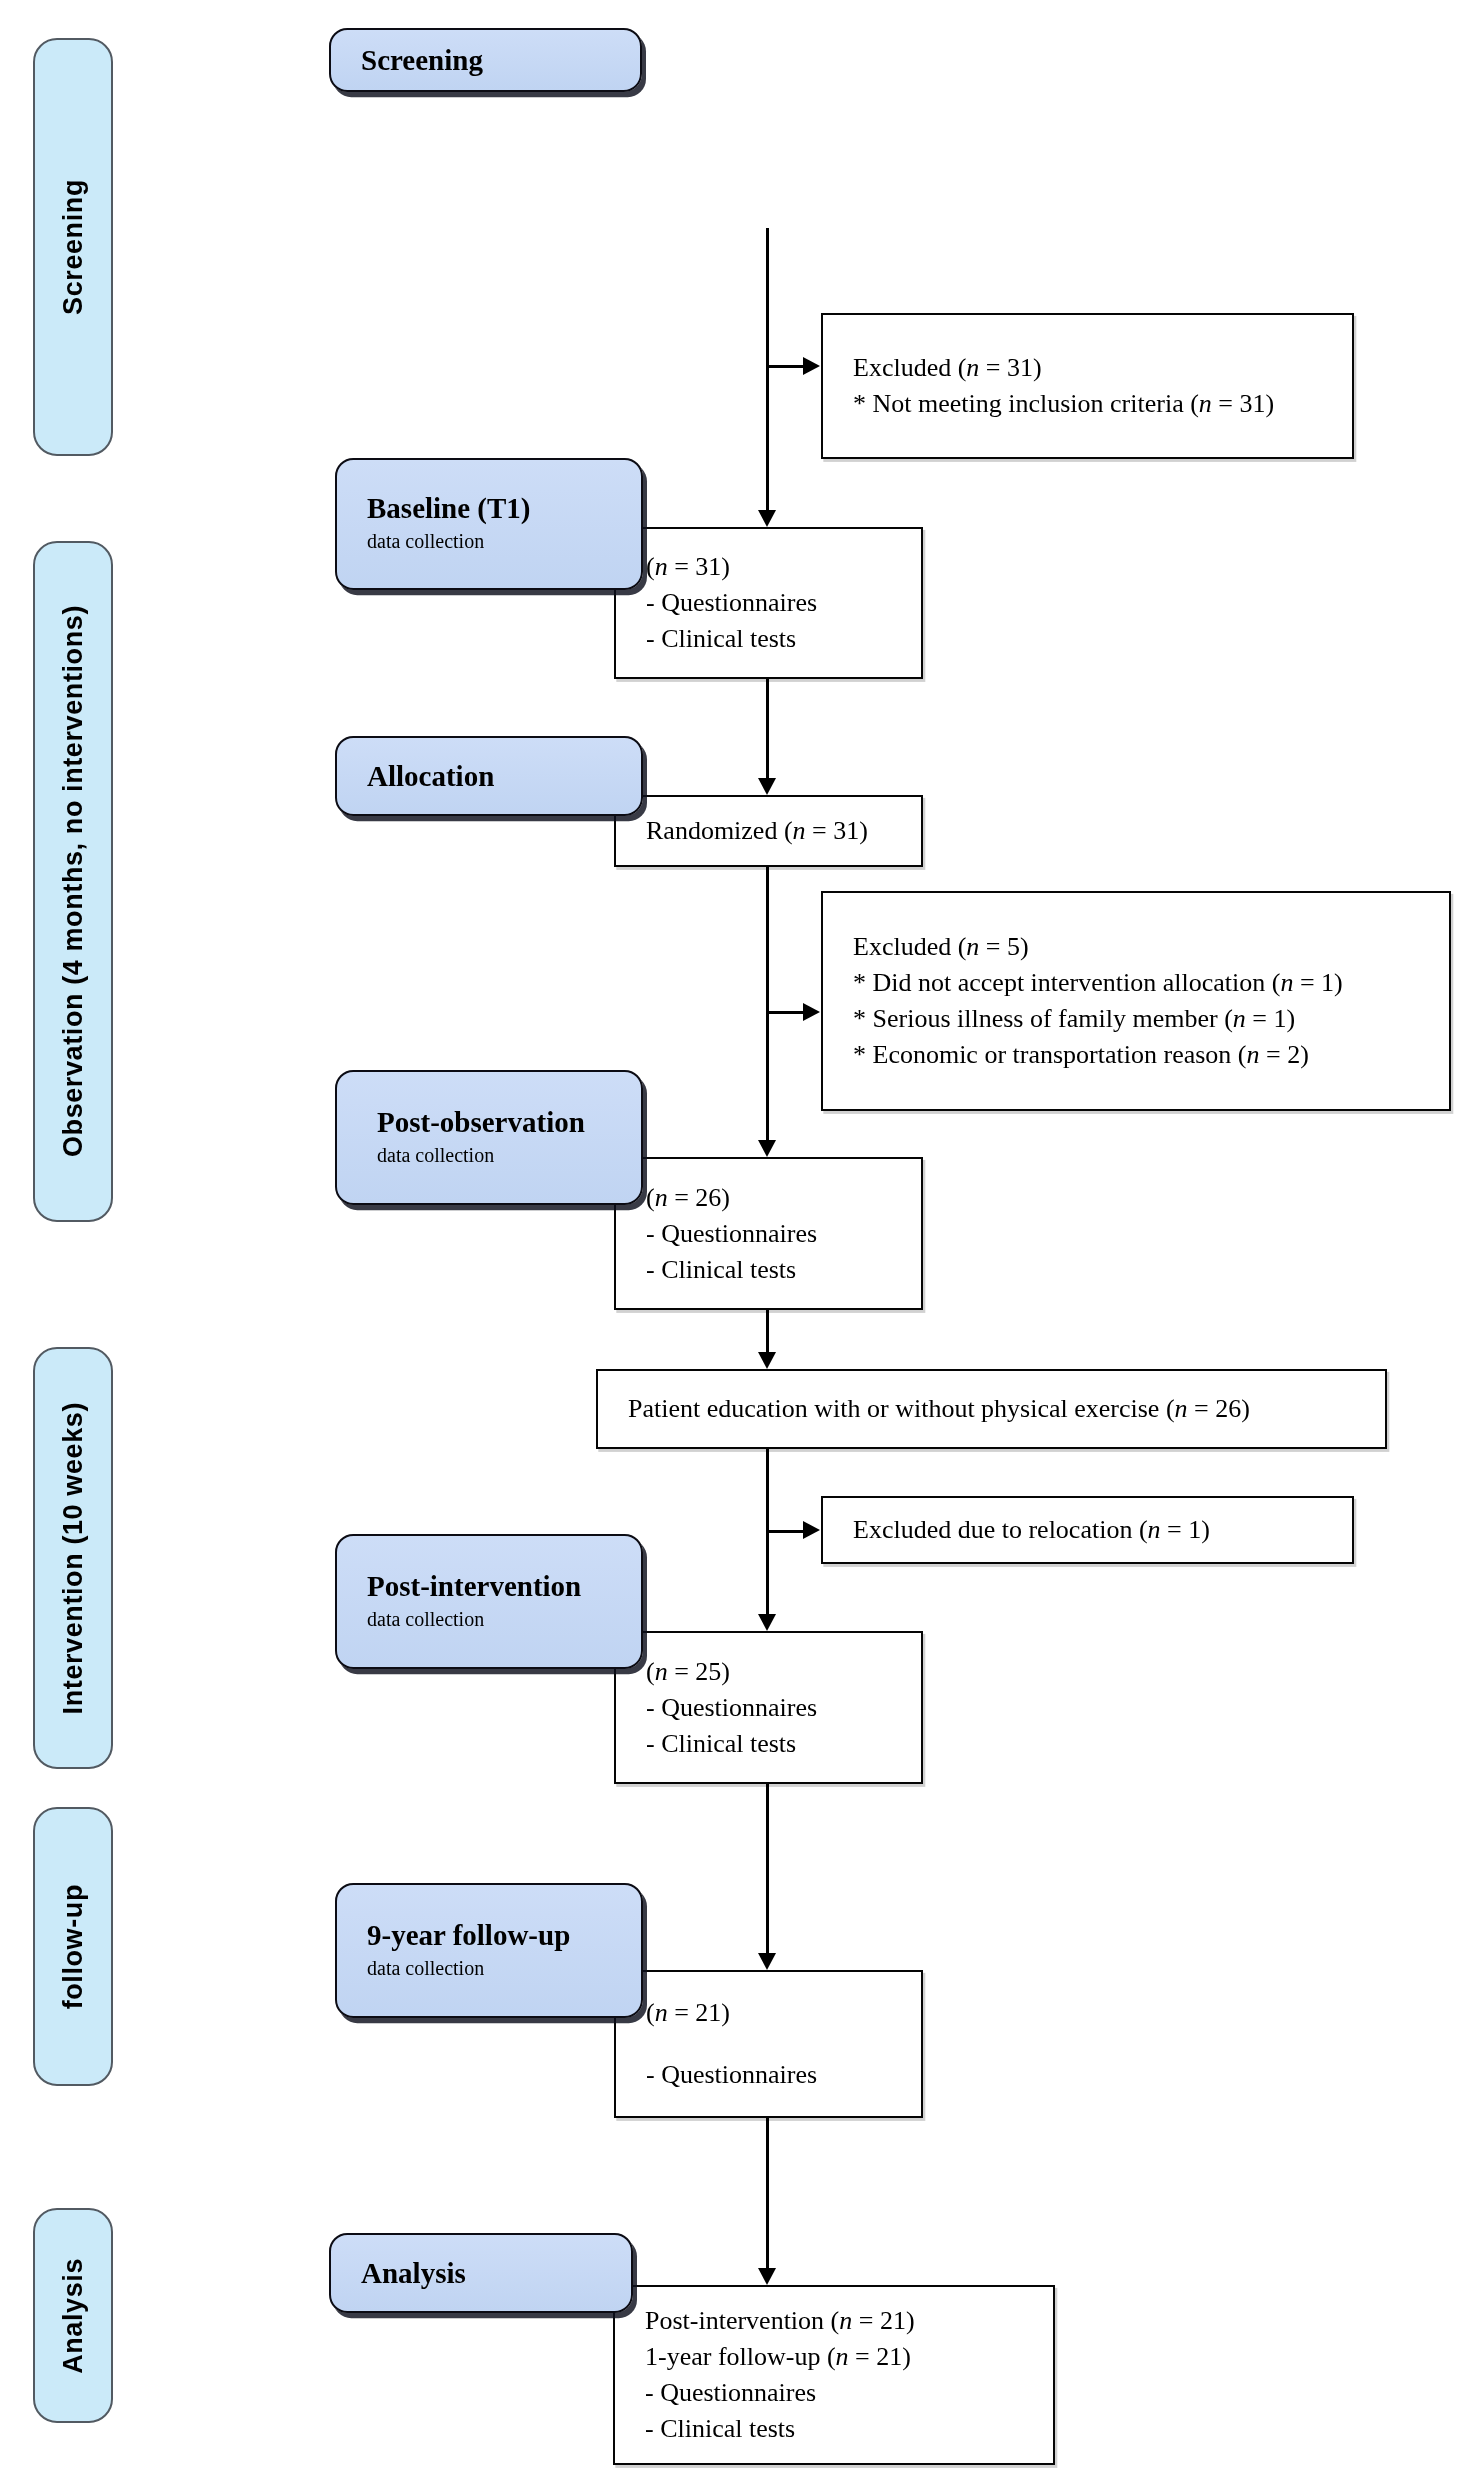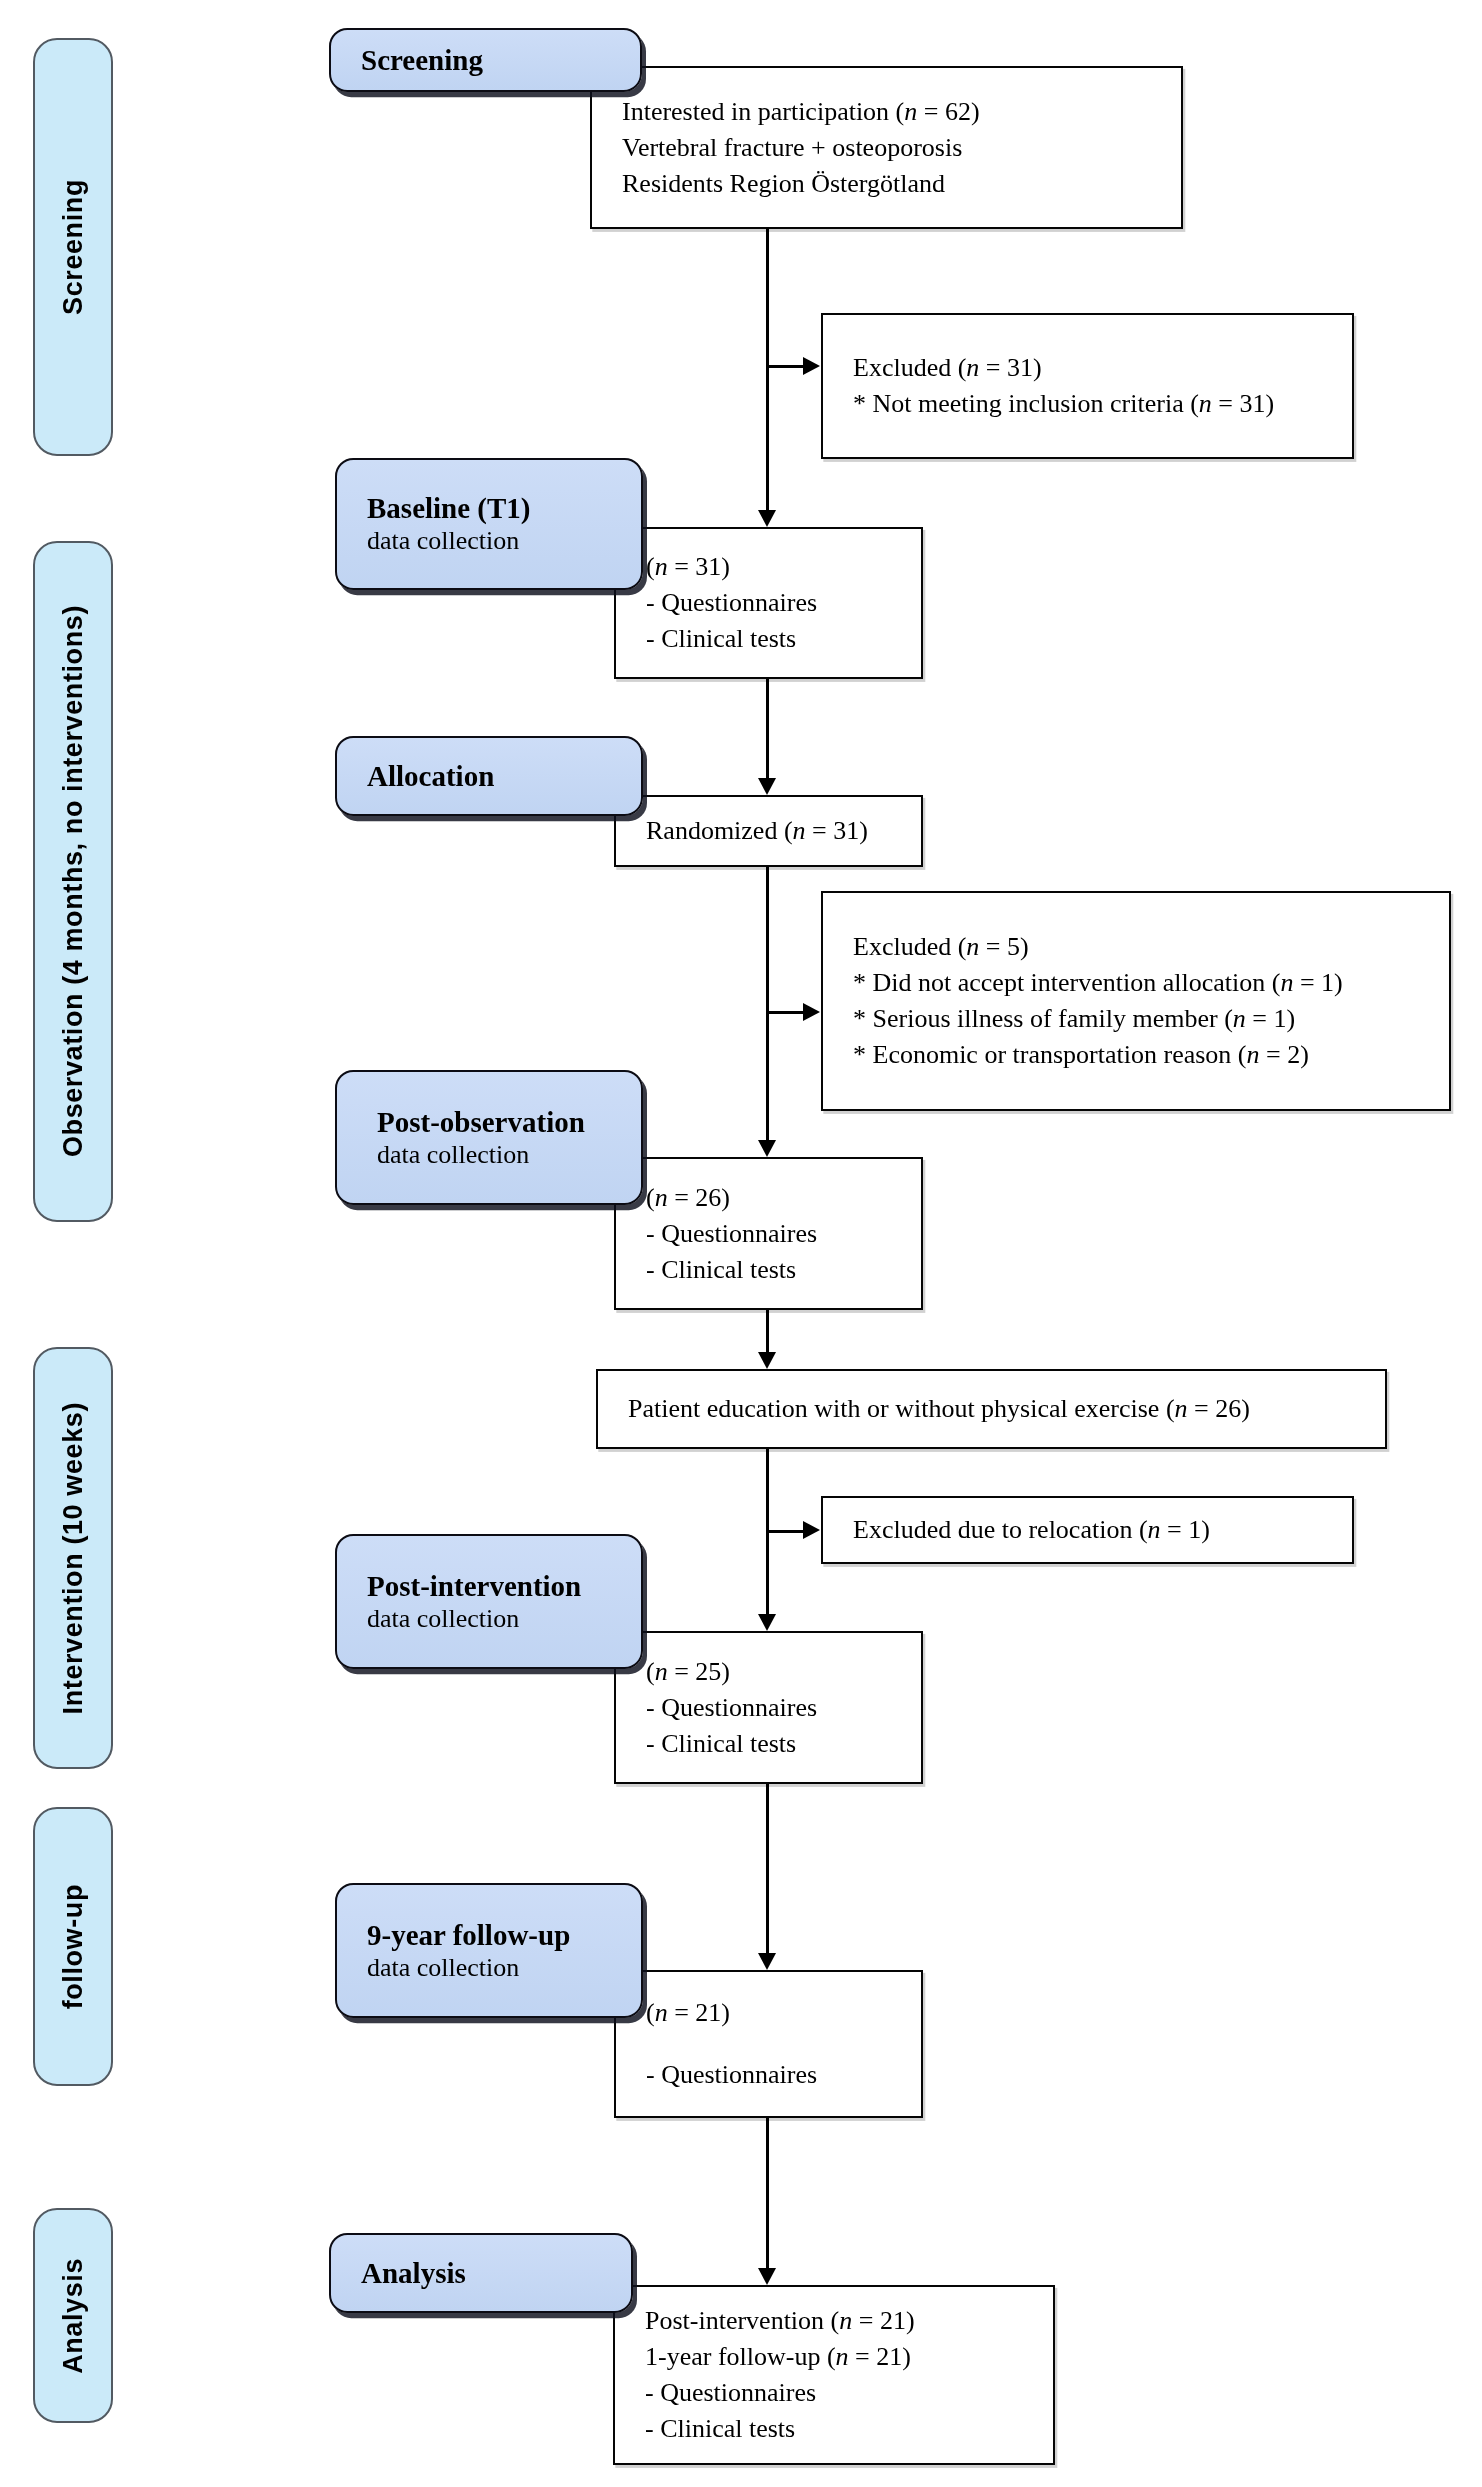--- a/index.html
+++ b/index.html
@@ -20,21 +20,21 @@
   }
   
   .stage{
     position:absolute;background:linear-gradient(180deg,#cdddf7 0%,#c0d4f2 100%);
     border:2.3px solid #0c0c14;border-radius:18.3px;
     box-shadow:4px 5.2px 0 rgba(12,15,28,0.82);
     box-sizing:border-box;display:flex;flex-direction:column;justify-content:center;
     padding-left:30px;z-index:3;
   }
   .stage .t{font-weight:bold;font-size:29px;line-height:34px;}
-  .stage .s{font-size:26px;line-height:32px;}
+  .stage .s{font-size:20px;line-height:32px;}
   
   .wbox{
     position:absolute;background:#ffffff;border:2.9px solid #050505;
     box-shadow:2.3px 2.9px 0 rgba(90,90,90,0.28);
     box-sizing:border-box;display:flex;flex-direction:column;justify-content:center;
     padding-left:30px;padding-right:11.5px;z-index:1;
   }
   .wbox .line{font-size:26px;line-height:36px;white-space:nowrap;}
   
   .vline{position:absolute;width:2.9px;background:#000;z-index:2;}
@@ -90,25 +90,20 @@
     <div class="s">data collection</div>
   </div>
   <div class="stage" style="left:335px;top:1883px;width:308px;height:135px;">
     <div class="t">9-year follow-up</div>
     <div class="s">data collection</div>
   </div>
   <div class="stage" style="left:329px;top:2233px;width:304px;height:80px;">
     <div class="t">Analysis</div>
   </div>
 
-  <div class="wbox" style="left:590px;top:66px;width:593px;height:163px;">
-    <div class="line">Interested in participation (<i>n</i> = 62)</div>
-    <div class="line">Vertebral fracture + osteoporosis</div>
-    <div class="line">Residents Region Östergötland</div>
-  </div>
 
   <div class="wbox" style="left:821px;top:313px;width:533px;height:146px;">
     <div class="line">Excluded (<i>n</i> = 31)</div>
     <div class="line">* Not meeting inclusion criteria (<i>n</i> = 31)</div>
   </div>
 
   <div class="wbox" style="left:614px;top:527px;width:309px;height:152px;">
     <div class="line">(<i>n</i> = 31)</div>
     <div class="line">- Questionnaires</div>
     <div class="line">- Clinical tests</div>

